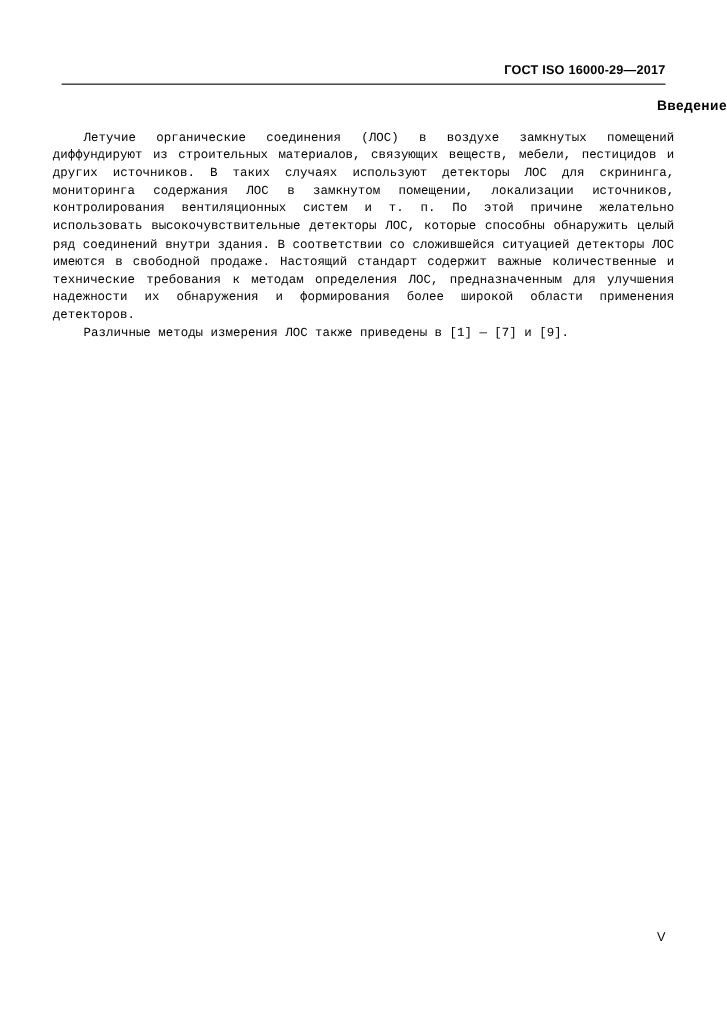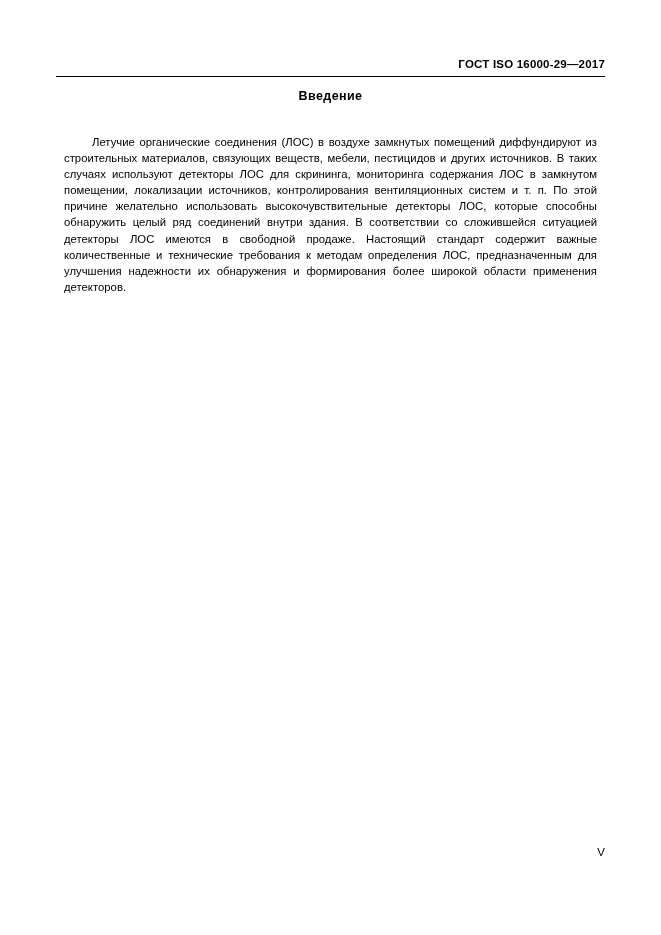--- a/index.html
+++ b/index.html
@@ -39,39 +39,40 @@
     right: 56px;
     top: 76px;
     height: 1px;
     background: #000000;
   }
   .doc-title {
     position: absolute;
     left: 0;
     right: 0;
     top: 89px;
-    text-align: center;
+    text-align: right;
     font-size: 12.5px;
     font-weight: bold;
     letter-spacing: 0.4px;
   }
   .body-text {
     position: absolute;
     left: 48px;
     top: 118px;
     width: 565px;
     font-size: 11.3px;
     line-height: 16.1px;
     text-align: justify;
     text-justify: inter-word;
     letter-spacing: 0.01px;
   }
   .body-text p {
-    margin: 16px;
+    margin: 0;
     text-indent: 28px;
+    font-family: Liberation Mono, monospace;
   }
   .page-number {
     position: absolute;
     right: 56px;
     bottom: 77px;
     font-size: 11.5px;
     font-weight: normal;
   }
 </style>
 </head>
@@ -80,17 +81,18 @@
 <div class="page">
 
   <div class="header">ГОСТ ISO 16000-29—2017</div>
 
   <div class="header-rule"></div>
 
   <div class="doc-title">Введение</div>
 
   <div class="body-text">
     <p>Летучие органические соединения (ЛОС) в воздухе замкнутых помещений диффундируют из строительных материалов, связующих веществ, мебели, пестицидов и других источников. В таких случаях используют детекторы ЛОС для скрининга, мониторинга содержания ЛОС в замкнутом помещении, локализации источников, контролирования вентиляционных систем и т. п. По этой причине желательно использовать высокочувствительные детекторы ЛОС, которые способны обнаружить целый ряд соединений внутри здания. В соответствии со сложившейся ситуацией детекторы ЛОС имеются в свободной продаже. Настоящий стандарт содержит важные количественные и технические требования к методам определения ЛОС, предназначенным для улучшения надежности их обнаружения и формирования более широкой области применения детекторов.</p>
+    <p>Различные методы измерения ЛОС также приведены в [1] — [7] и [9].</p>
   </div>
 
   <div class="page-number">V</div>
 
 </div>
 
 </body></html>

